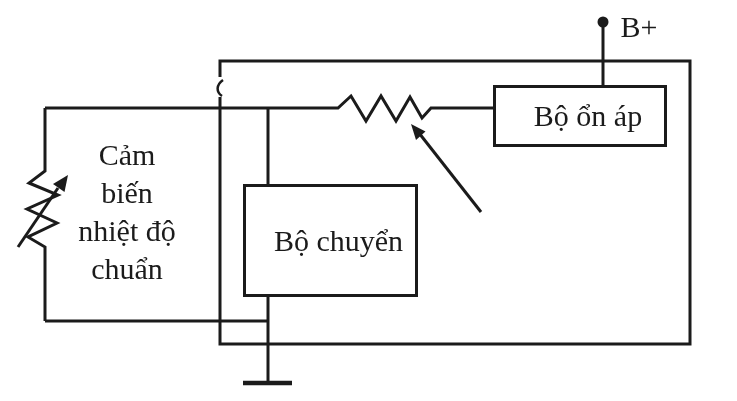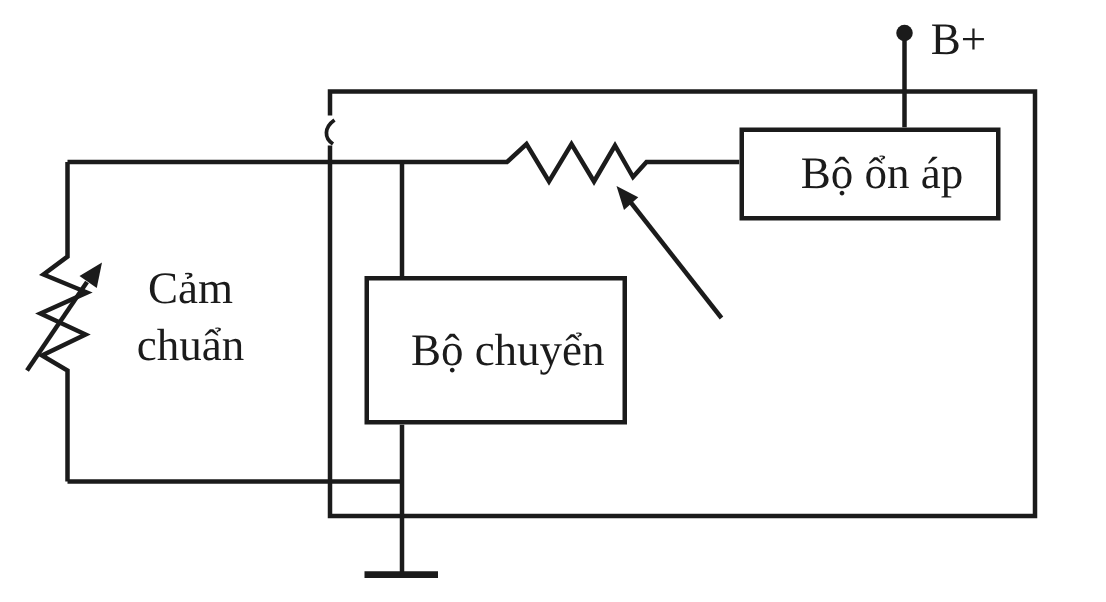--- a/index.html
+++ b/index.html
@@ -41,21 +41,21 @@
     display: flex;
     flex-direction: column;
     align-items: center;
     justify-content: center;
     text-align: center;
     font-size: 30px;
     line-height: 36px;
     padding-left: 16px;
   }
   .box.regulator { left: 493px; top: 85px; width: 174px; height: 62px; }
-  .box.adc { left: 243px; top: 184px; width: 175px; height: 99px; }
+  .box.adc { left: 243px; top: 184px; width: 175px; height: 113px; }
   .float-label {
     position: absolute;
     transform: translate(-50%, -50%);
     text-align: center;
     font-size: 30px;
     line-height: 38px;
     white-space: nowrap;
   }
   .label-sensor { left: 127px; top: 212px; text-align: center; }
   .label-ref-resistor { left: 566px; top: 235px; }
@@ -104,20 +104,22 @@
   <div class="box regulator">
     <div>Bộ ổn áp</div>
   </div>
 
   <div class="box adc">
     <div>Bộ chuyển</div>
   </div>
 
   <div class="float-label label-sensor">
     <div>Cảm</div>
+    <div>biến</div>
+    <div>nhiệt độ</div>
     <div>chuẩn</div>
   </div>
 
   <div class="float-label label-ref-resistor">
   </div>
 
   <div class="float-label label-power">B+</div>
 
 </div>
 

